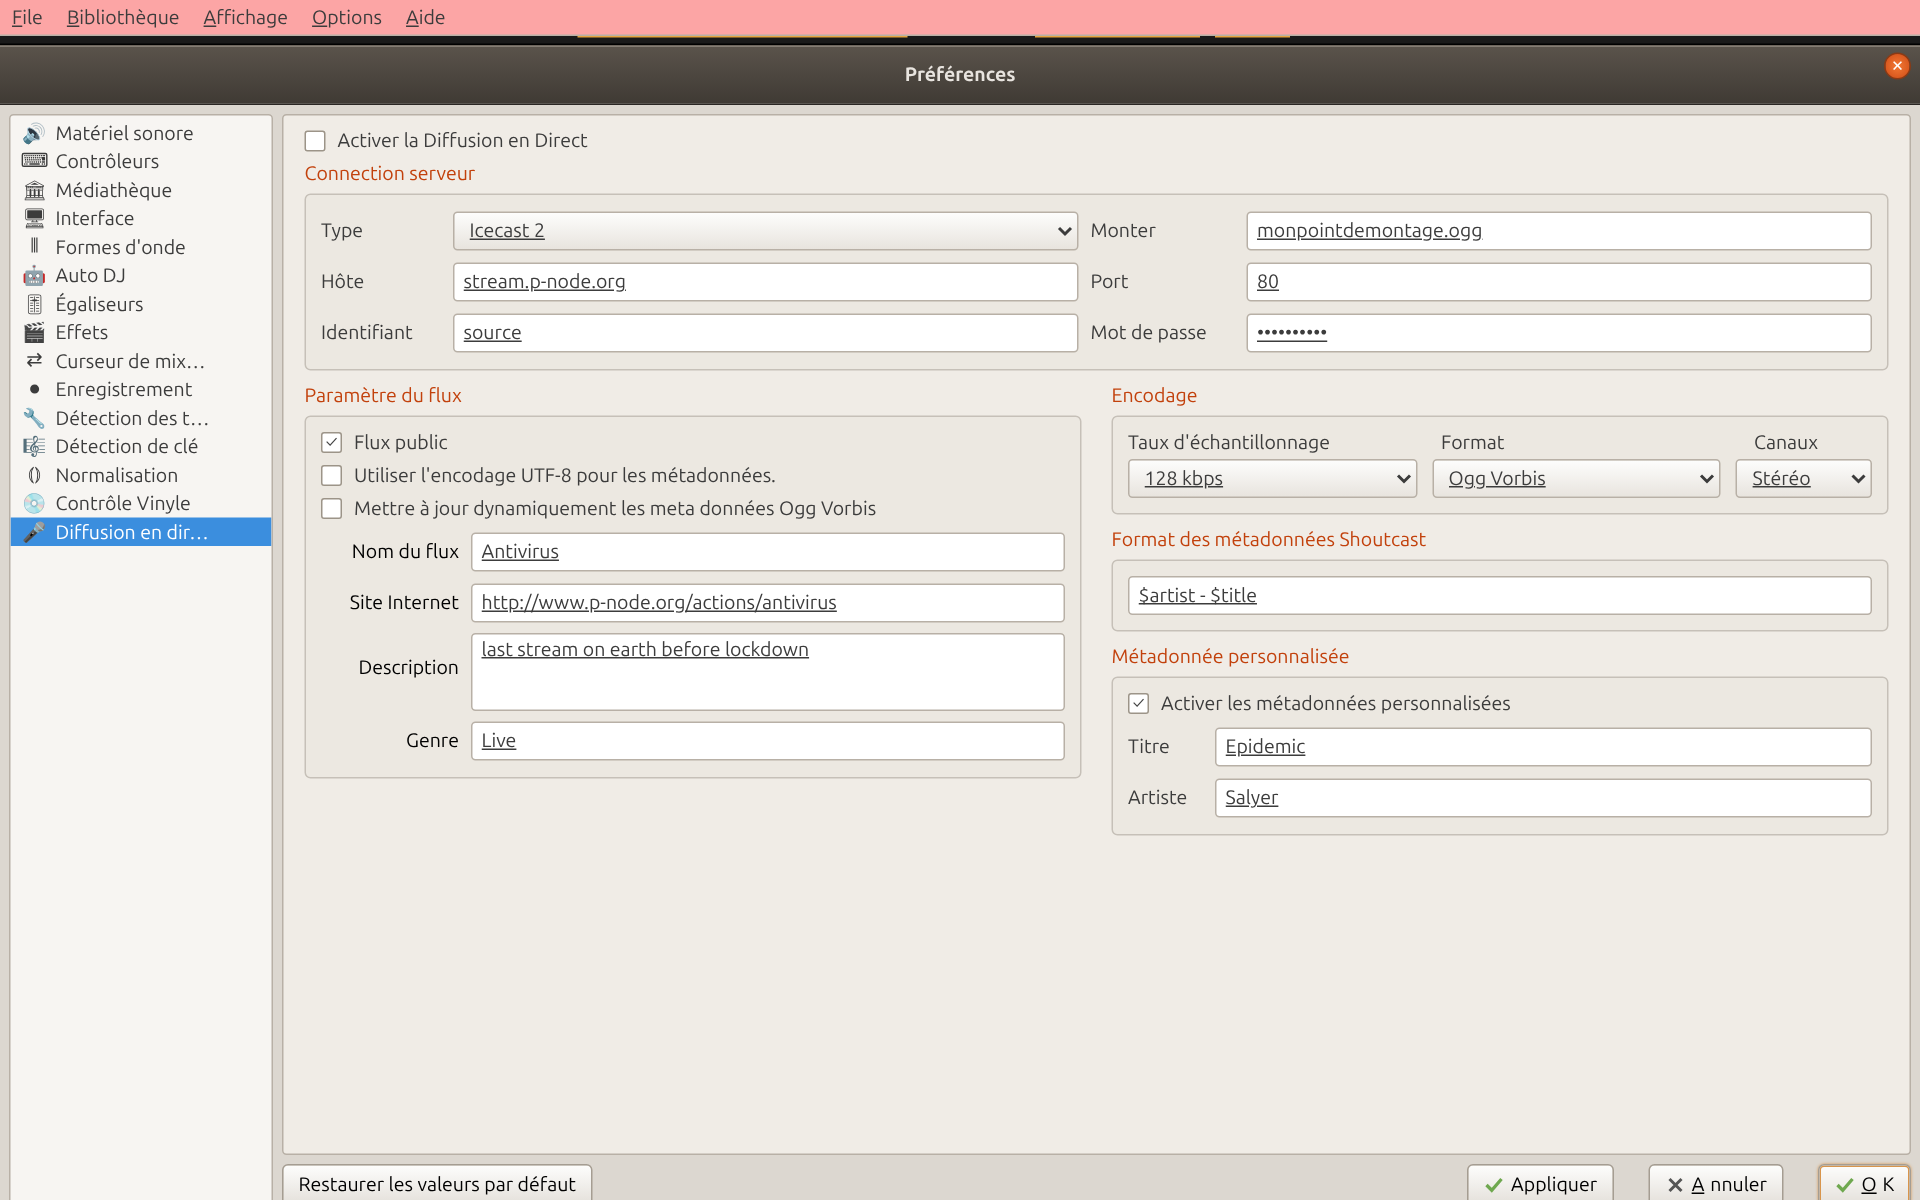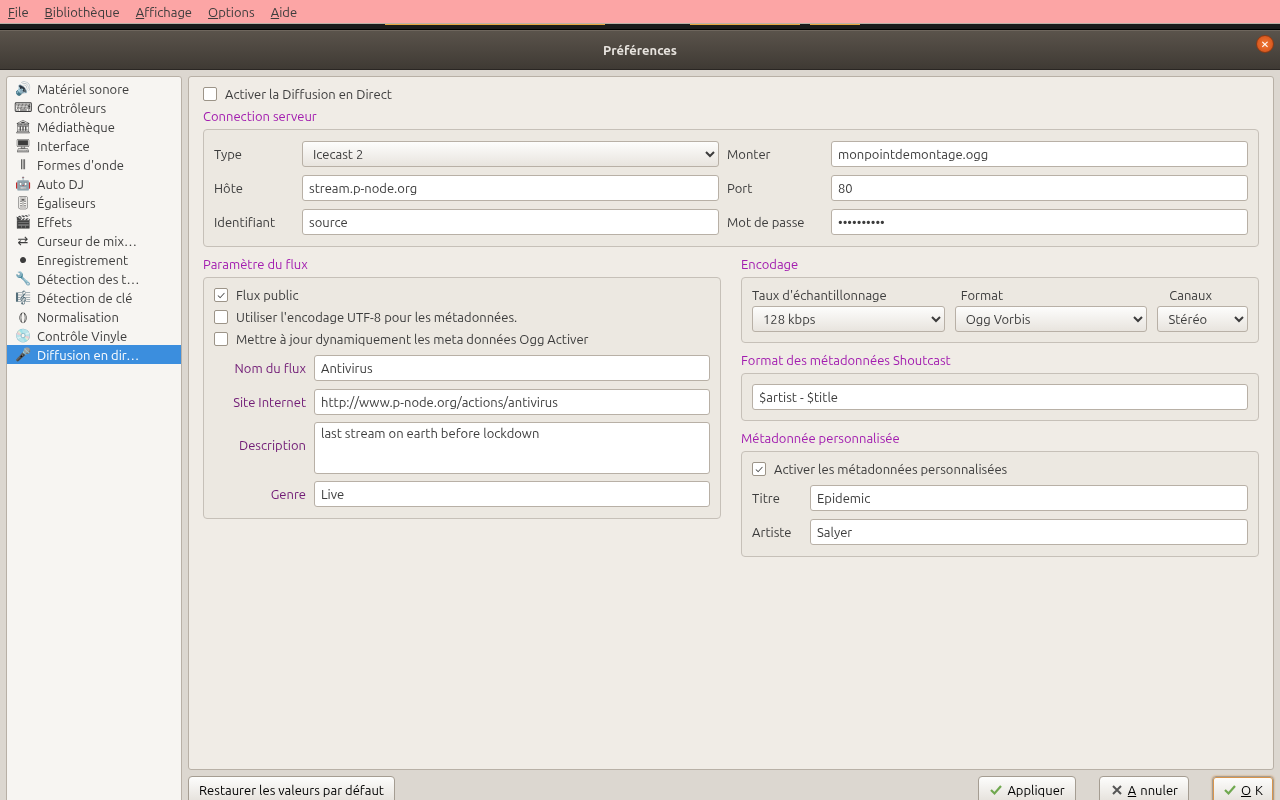--- a/index.html
+++ b/index.html
@@ -20,32 +20,32 @@
 
 .main { display: flex; height: 740px; padding: 6px; gap: 6px; }
 .sidebar { width: 176px; background: #f7f5f2; border: 1px solid #b8b0a6; border-radius: 3px; padding: 2px 0; overflow: hidden; }
 .sidebar-item { display: flex; align-items: center; gap: 6px; padding: 2px 8px; height: 19px; cursor: default; white-space: nowrap; overflow: hidden; text-overflow: ellipsis; }
 .sidebar-item .icon { width: 16px; height: 16px; flex-shrink: 0; display: inline-flex; align-items: center; justify-content: center; }
 .sidebar-item.selected { background: #3b8ede; color: #fff; }
 
 .content { flex: 1; display: flex; flex-direction: column; gap: 6px; }
 .content-inner { flex: 1; background: #f0ece6; border: 1px solid #b8b0a6; border-radius: 3px; padding: 10px 14px; overflow: auto; }
 
-.section-title { font-size: 13px; margin: 10px 0 6px; color: #a21caf; }
+.section-title { font-size: 13px; margin: 10px 0 6px; color: #c2410c; }
 .section-title.first { margin-top: 2px; }
 
 .groupbox { border: 1px solid #c6c0b8; border-radius: 4px; padding: 10px; background: #ece8e1; }
 
 .row { display: flex; align-items: center; gap: 8px; margin-bottom: 6px; min-height: 28px; }
 .row:last-child { margin-bottom: 0; }
 .label { width: 80px; text-align: left; color: #3c3c3c; flex-shrink: 0; }
-.label-wide { width: 92px; text-align: right; color: #701a75; flex-shrink: 0; }
+.label-wide { width: 92px; text-align: right; color: #000000; flex-shrink: 0; }
 
 input[type=text], input[type=password], textarea, select {
-  background: #fff; border: 1px solid #b8b0a6; border-radius: 3px; padding: 3px 6px; font-size: 13px; color: #3c3c3c; height: 26px;
+  background: #fff; border: 1px solid #b8b0a6; border-radius: 3px; padding: 3px 6px; font-size: 13px; color: #3c3c3c; height: 26px; text-decoration: underline;
 }
 textarea { height: 52px; resize: none; }
 select { background: linear-gradient(#fdfdfc, #e8e4de); cursor: pointer; }
 
 .checkbox-row { display: flex; align-items: center; gap: 8px; margin-bottom: 8px; }
 .checkbox { width: 14px; height: 14px; border: 1px solid #9c9488; border-radius: 2px; background: #fff; display: inline-flex; align-items: center; justify-content: center; cursor: pointer; flex-shrink: 0; }
 .checkbox.checked::after { content: "✓"; font-size: 11px; color: #444; line-height: 1; }
 
 .two-col { display: flex; gap: 20px; }
 .col-l { flex: 1; min-width: 0; }
@@ -191,21 +191,21 @@
             <div class="checkbox-row">
                 <span class="checkbox checked"></span>
                 <span>Flux public</span>
               </div>
             <div class="checkbox-row">
                 <span class="checkbox"></span>
                 <span>Utiliser l'encodage UTF-8 pour les métadonnées.</span>
               </div>
             <div class="checkbox-row">
                 <span class="checkbox"></span>
-                <span>Mettre à jour dynamiquement les meta données Ogg Activer</span>
+                <span>Mettre à jour dynamiquement les meta données Ogg Vorbis</span>
               </div>
             <div class="row">
                 <span class="label-wide">Nom du flux</span>
                 <input type="text" style="flex: 1 1 0%;" value="Antivirus">
               </div>
             <div class="row">
                 <span class="label-wide">Site Internet</span>
                 <input type="text" style="flex: 1 1 0%;" value="http://www.p-node.org/actions/antivirus">
               </div>
             <div class="row" style="align-items:flex-start">

